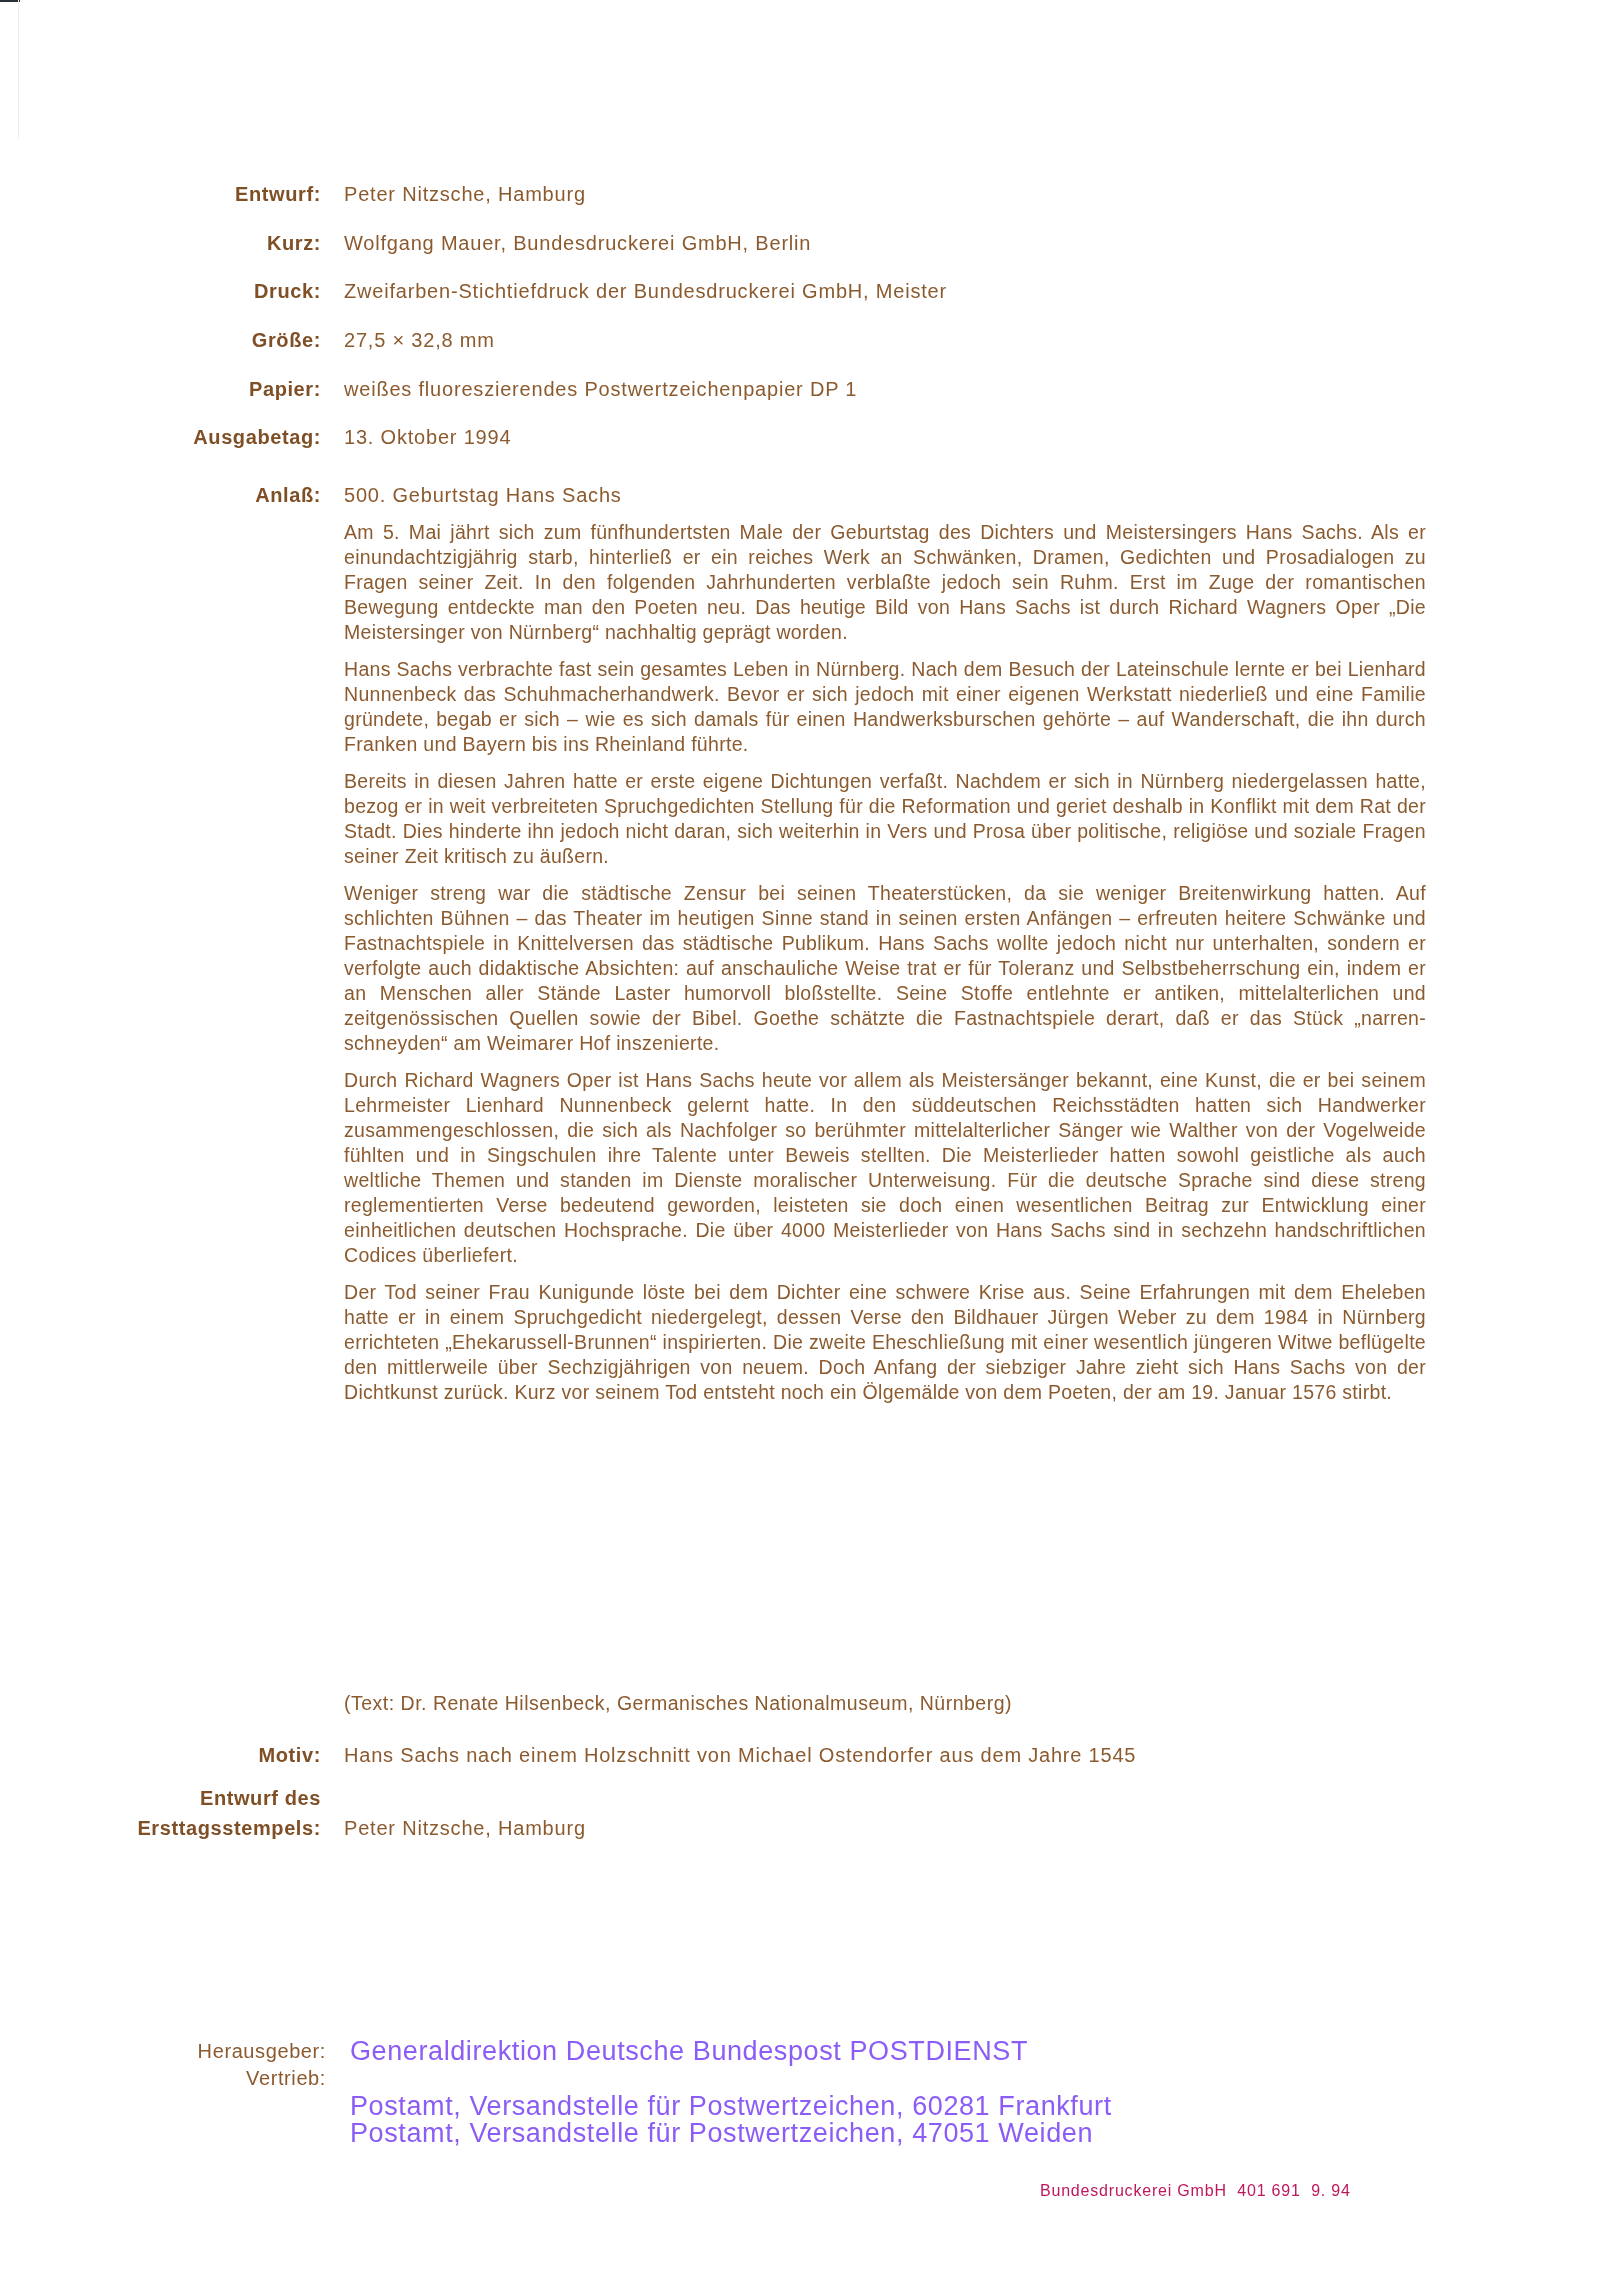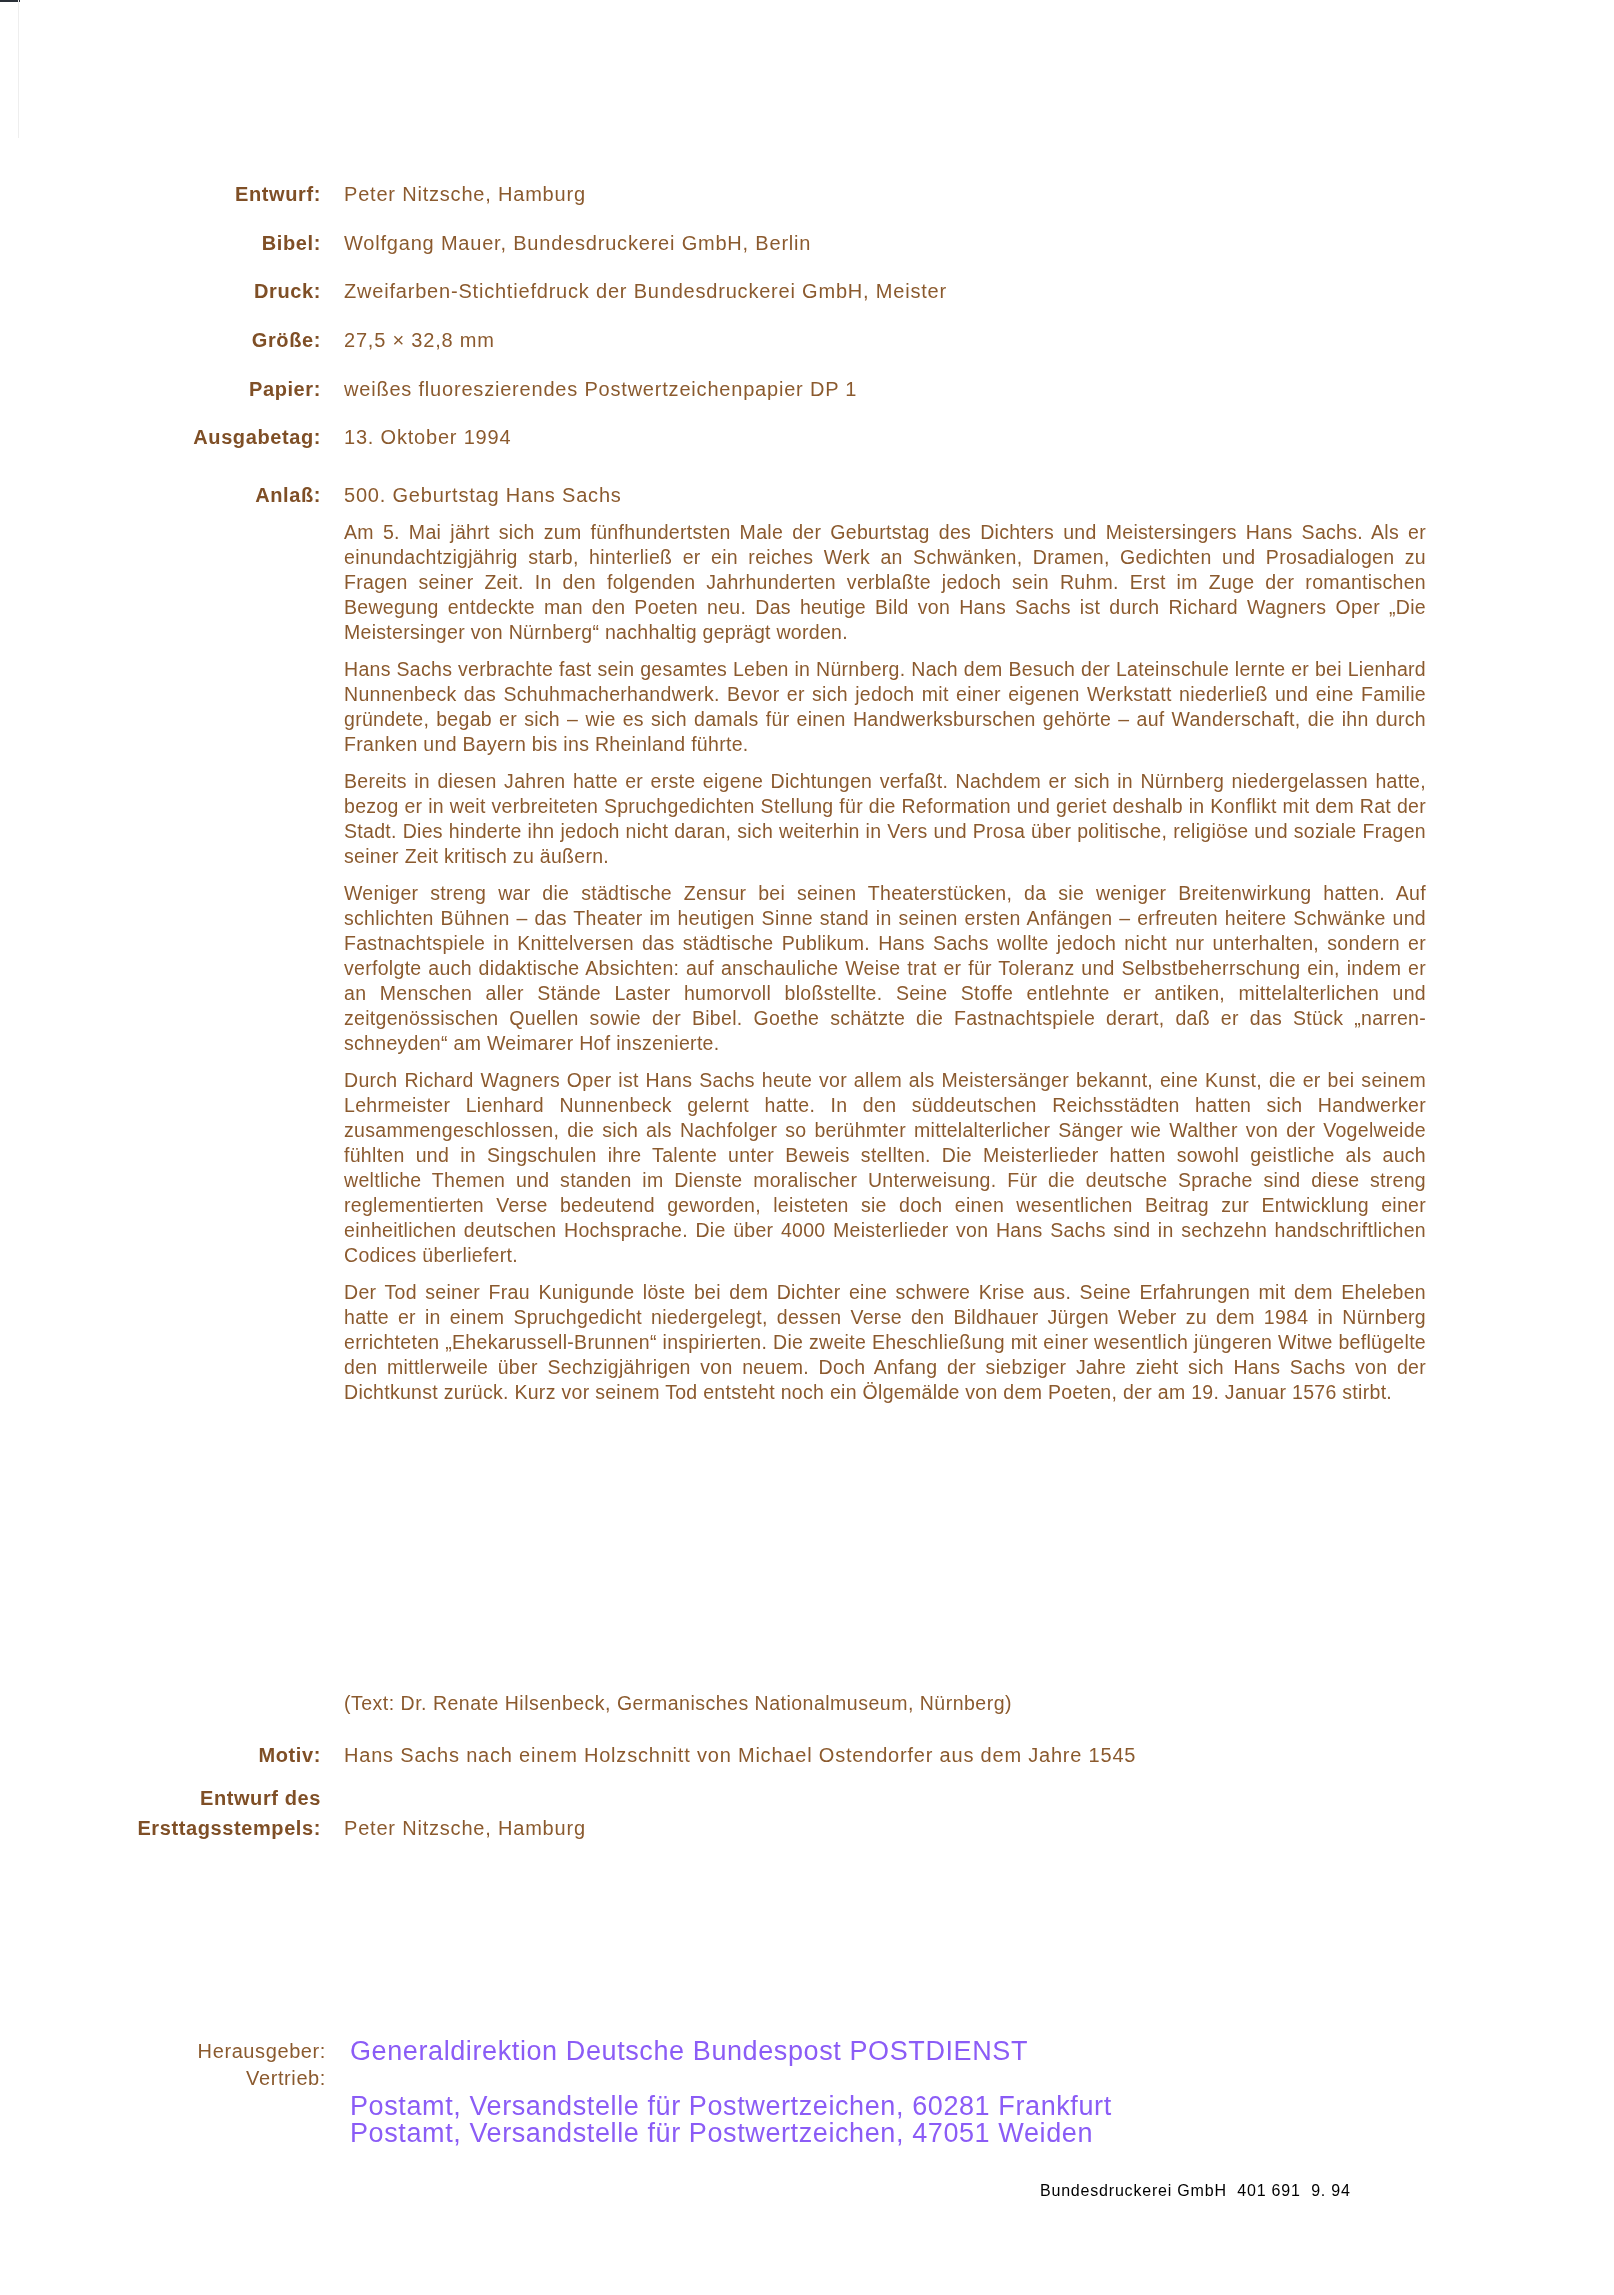--- a/index.html
+++ b/index.html
@@ -104,38 +104,38 @@
       color: #8b5cf6;
       letter-spacing: 0.6px;
       white-space: nowrap;
     }
     .imprint {
       position: absolute;
       left: 1040px;
       top: 2180px;
       font-size: 16px;
       line-height: 22px;
-      color: #000000;
+      color: #be185d;
       letter-spacing: 0.8px;
       white-space: pre;
     }
   </style>
 </head>
 <body>
 
 <div class="scan-edge"></div>
 <div class="scan-edge-v"></div>
 
 <section>
   <div class="row" style="top:181px">
     <span class="label">Entwurf:</span>
     <span class="value">Peter Nitzsche, Hamburg</span>
   </div>
   <div class="row" style="top:230px">
-    <span class="label">Bibel:</span>
+    <span class="label">Kurz:</span>
     <span class="value">Wolfgang Mauer, Bundesdruckerei GmbH, Berlin</span>
   </div>
   <div class="row" style="top:278px">
     <span class="label">Druck:</span>
     <span class="value">Zweifarben-Stichtiefdruck der Bundesdruckerei GmbH, Meister</span>
   </div>
   <div class="row" style="top:327px">
     <span class="label">Größe:</span>
     <span class="value">27,5 × 32,8 mm</span>
   </div>

